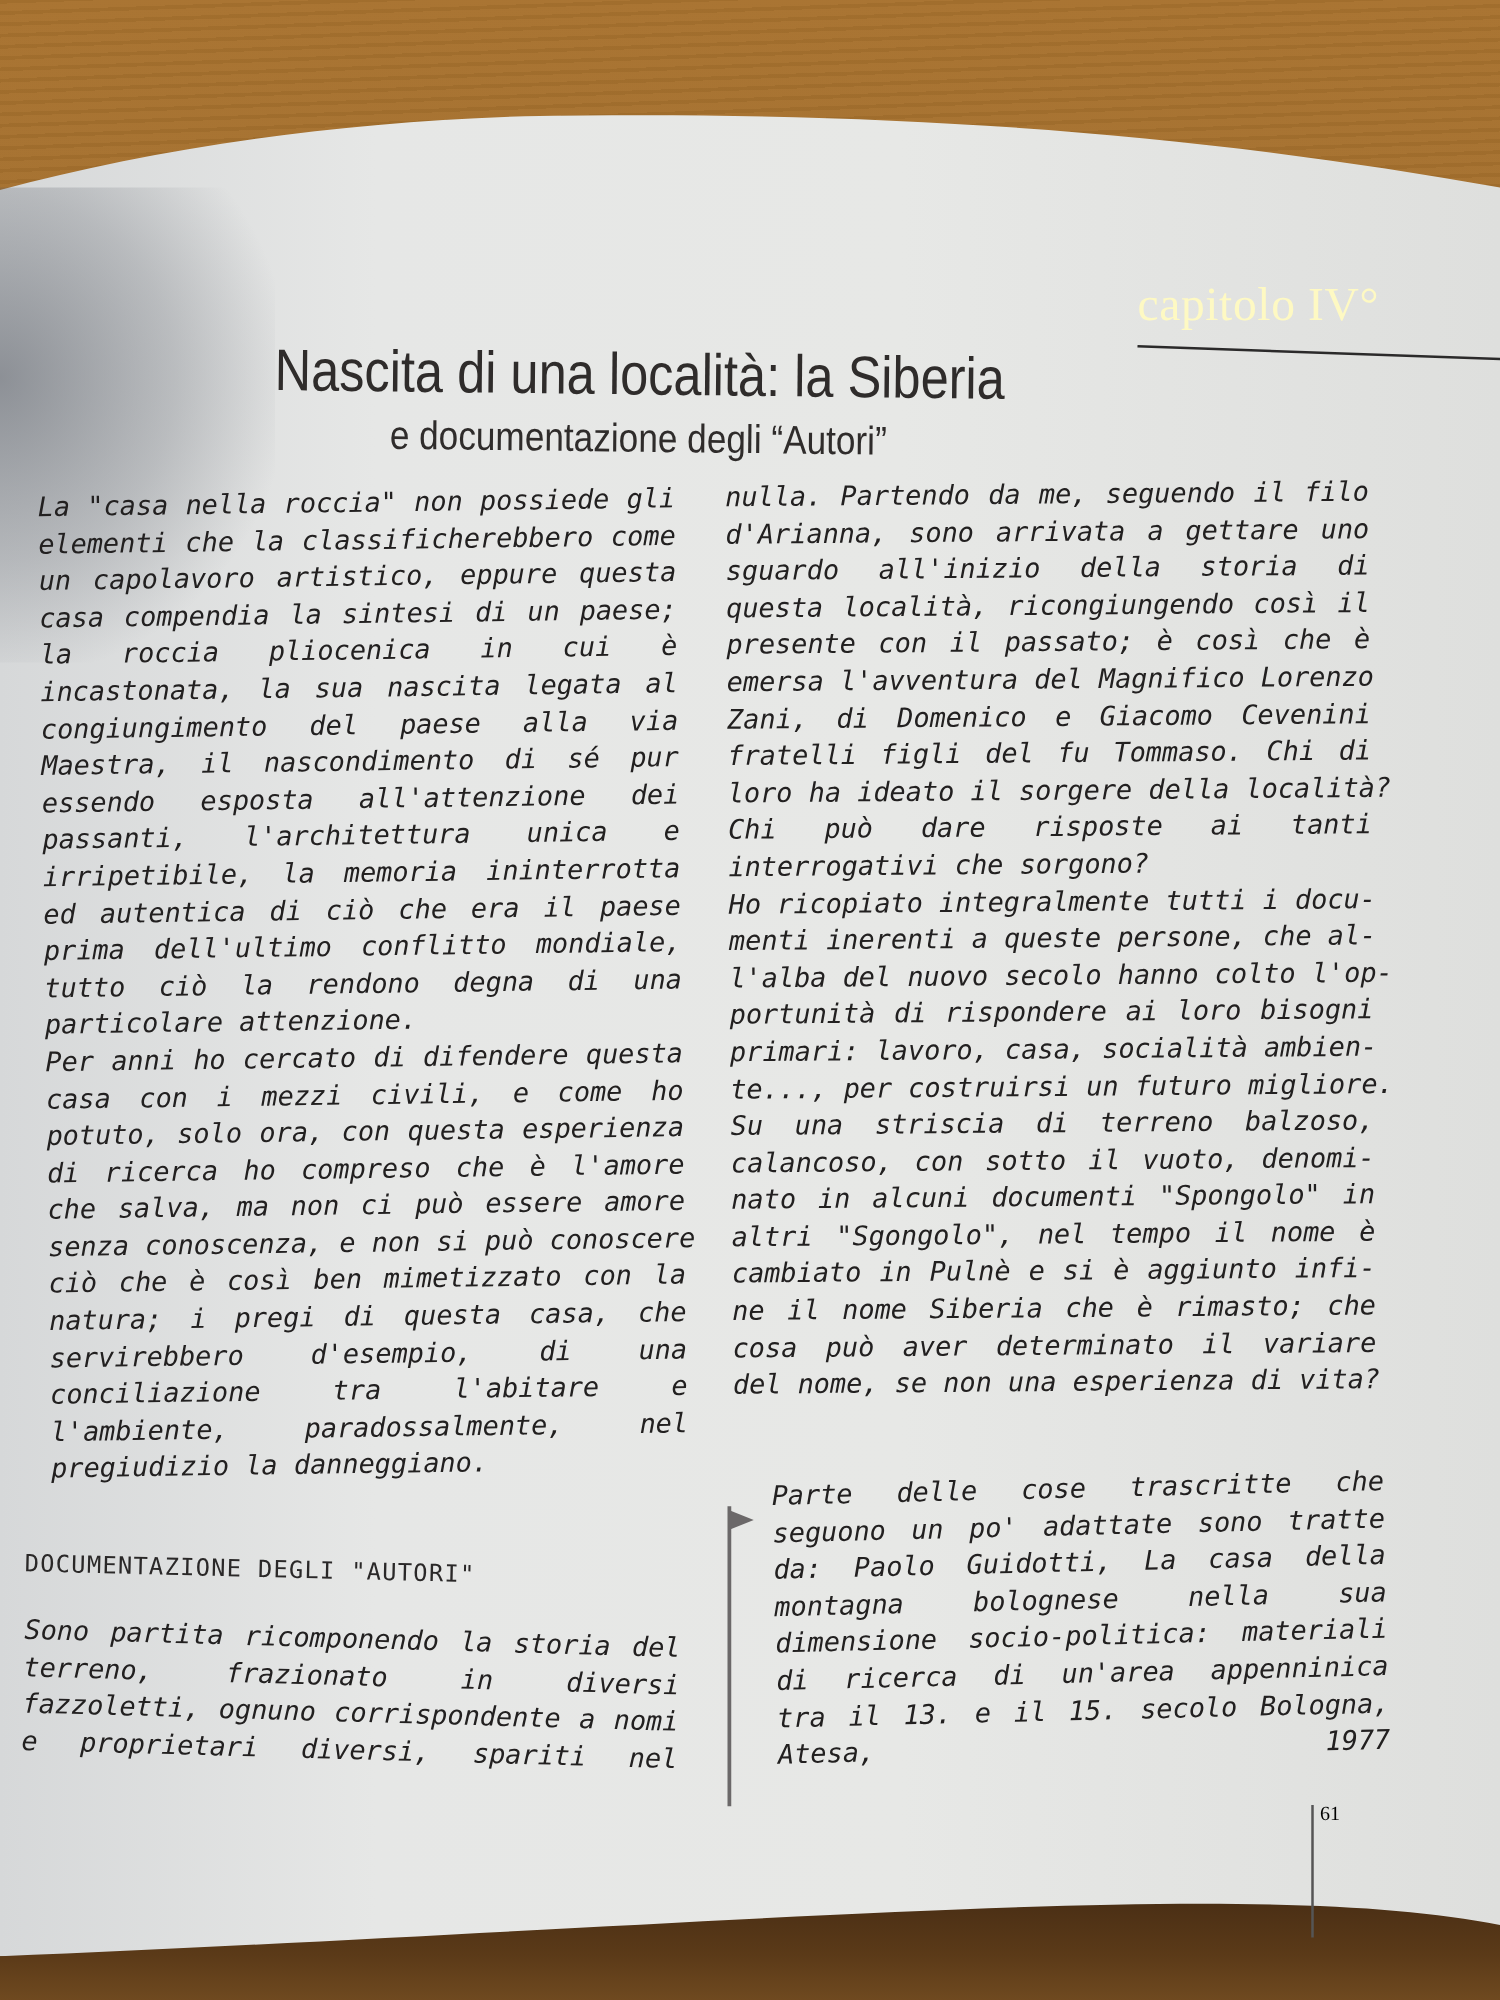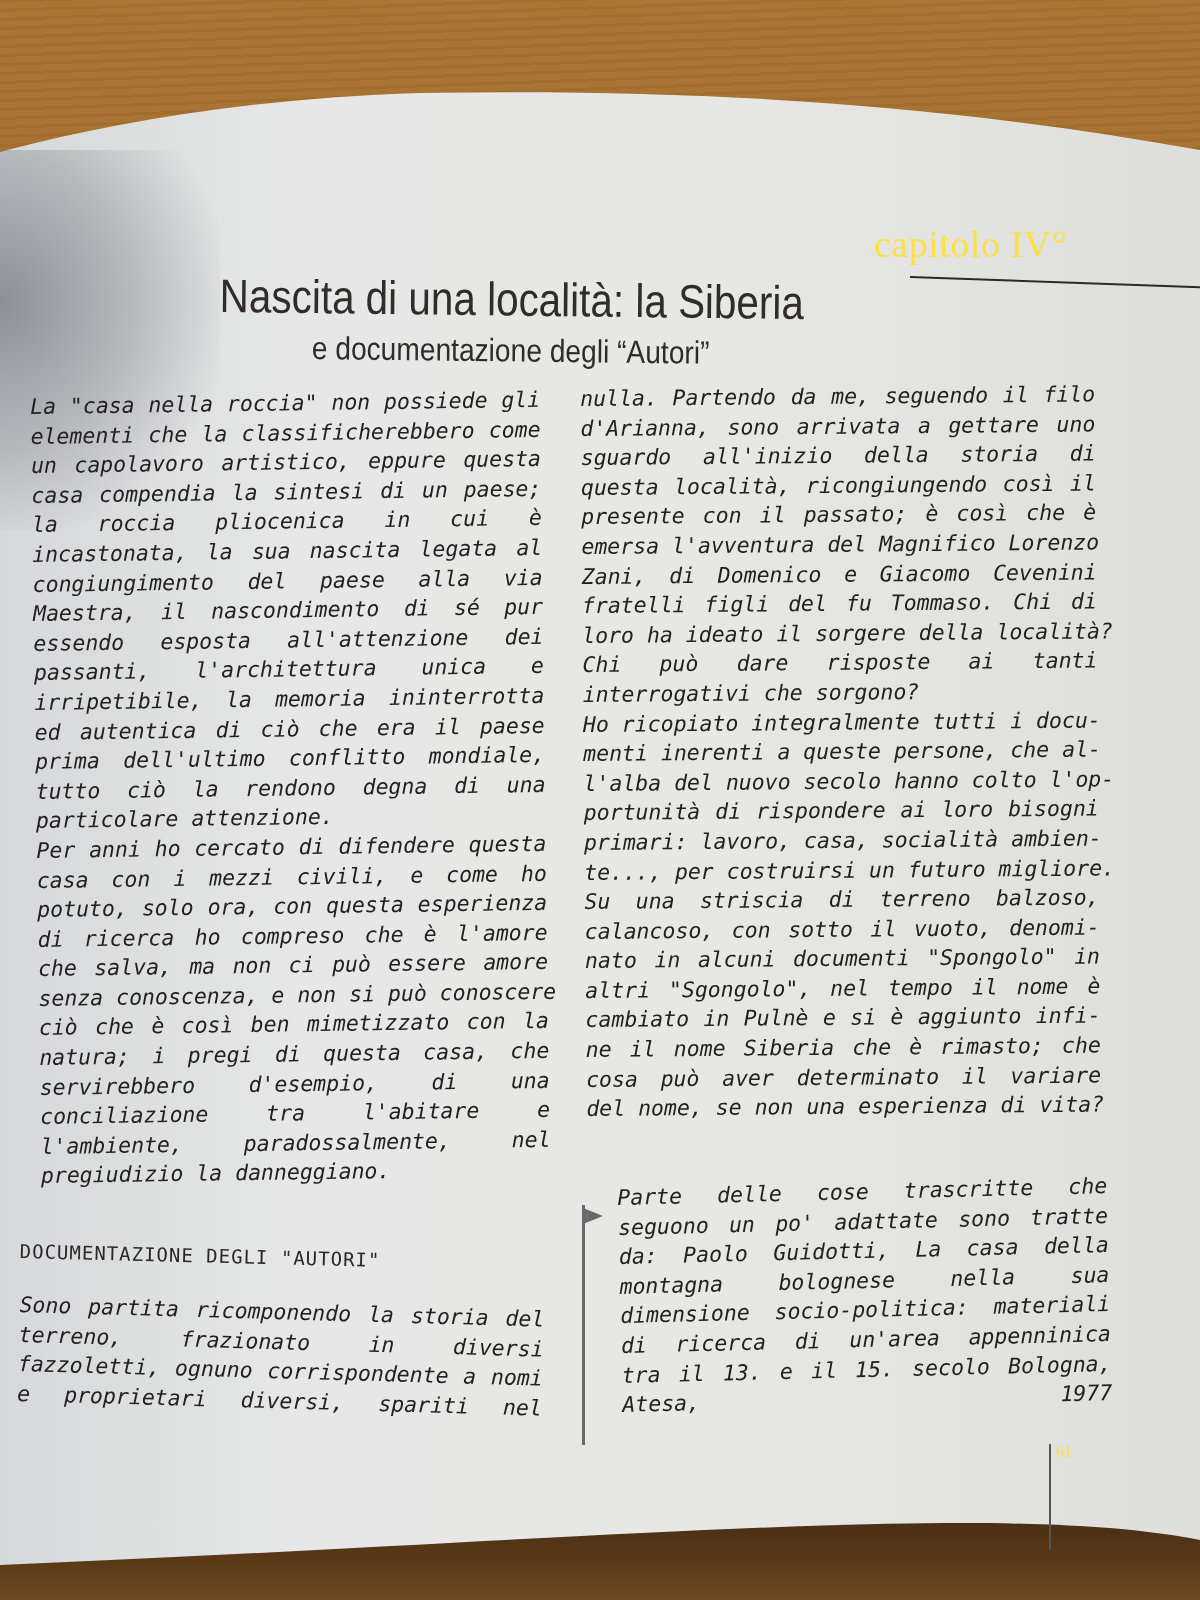--- a/index.html
+++ b/index.html
@@ -31,24 +31,24 @@
     }
     .page-shadow {
       position: absolute;
       left: 0; top: 150px;
       width: 220px; height: 380px;
       background: radial-gradient(ellipse at 0% 40%, rgba(80,85,95,0.55) 0%, rgba(80,85,95,0.25) 45%, rgba(80,85,95,0) 75%);
       pointer-events: none;
     }
     .chapter-label {
       position: absolute;
-      left: 874px; top: 222px;
+      left: 910px; top: 222px;
       font-family: "Liberation Serif", serif;
       font-size: 38px;
-      color: #fde047;
+      color: #fef9c3;
       letter-spacing: 0.5px;
     }
     .chapter-rule {
       position: absolute;
       left: 910px; top: 276px;
       width: 300px; height: 2px;
       background: #2b2a2a;
       transform: rotate(2deg);
       transform-origin: left center;
     }
@@ -137,21 +137,21 @@
       left: 617px; top: 1183px;
       width: 490px;
       transform: rotate(-1.4deg);
       transform-origin: left top;
     }
     .page-number {
       position: absolute;
       left: 1056px; top: 1443px;
       font-family: "Liberation Serif", serif;
       font-size: 16px;
-      color: #fde047;
+      color: #000000;
     }
     .page-number-rule {
       position: absolute;
       left: 1049px; top: 1444px;
       width: 2px; height: 106px;
       background: #555;
     }
   </style>
 </head>
 <body>

